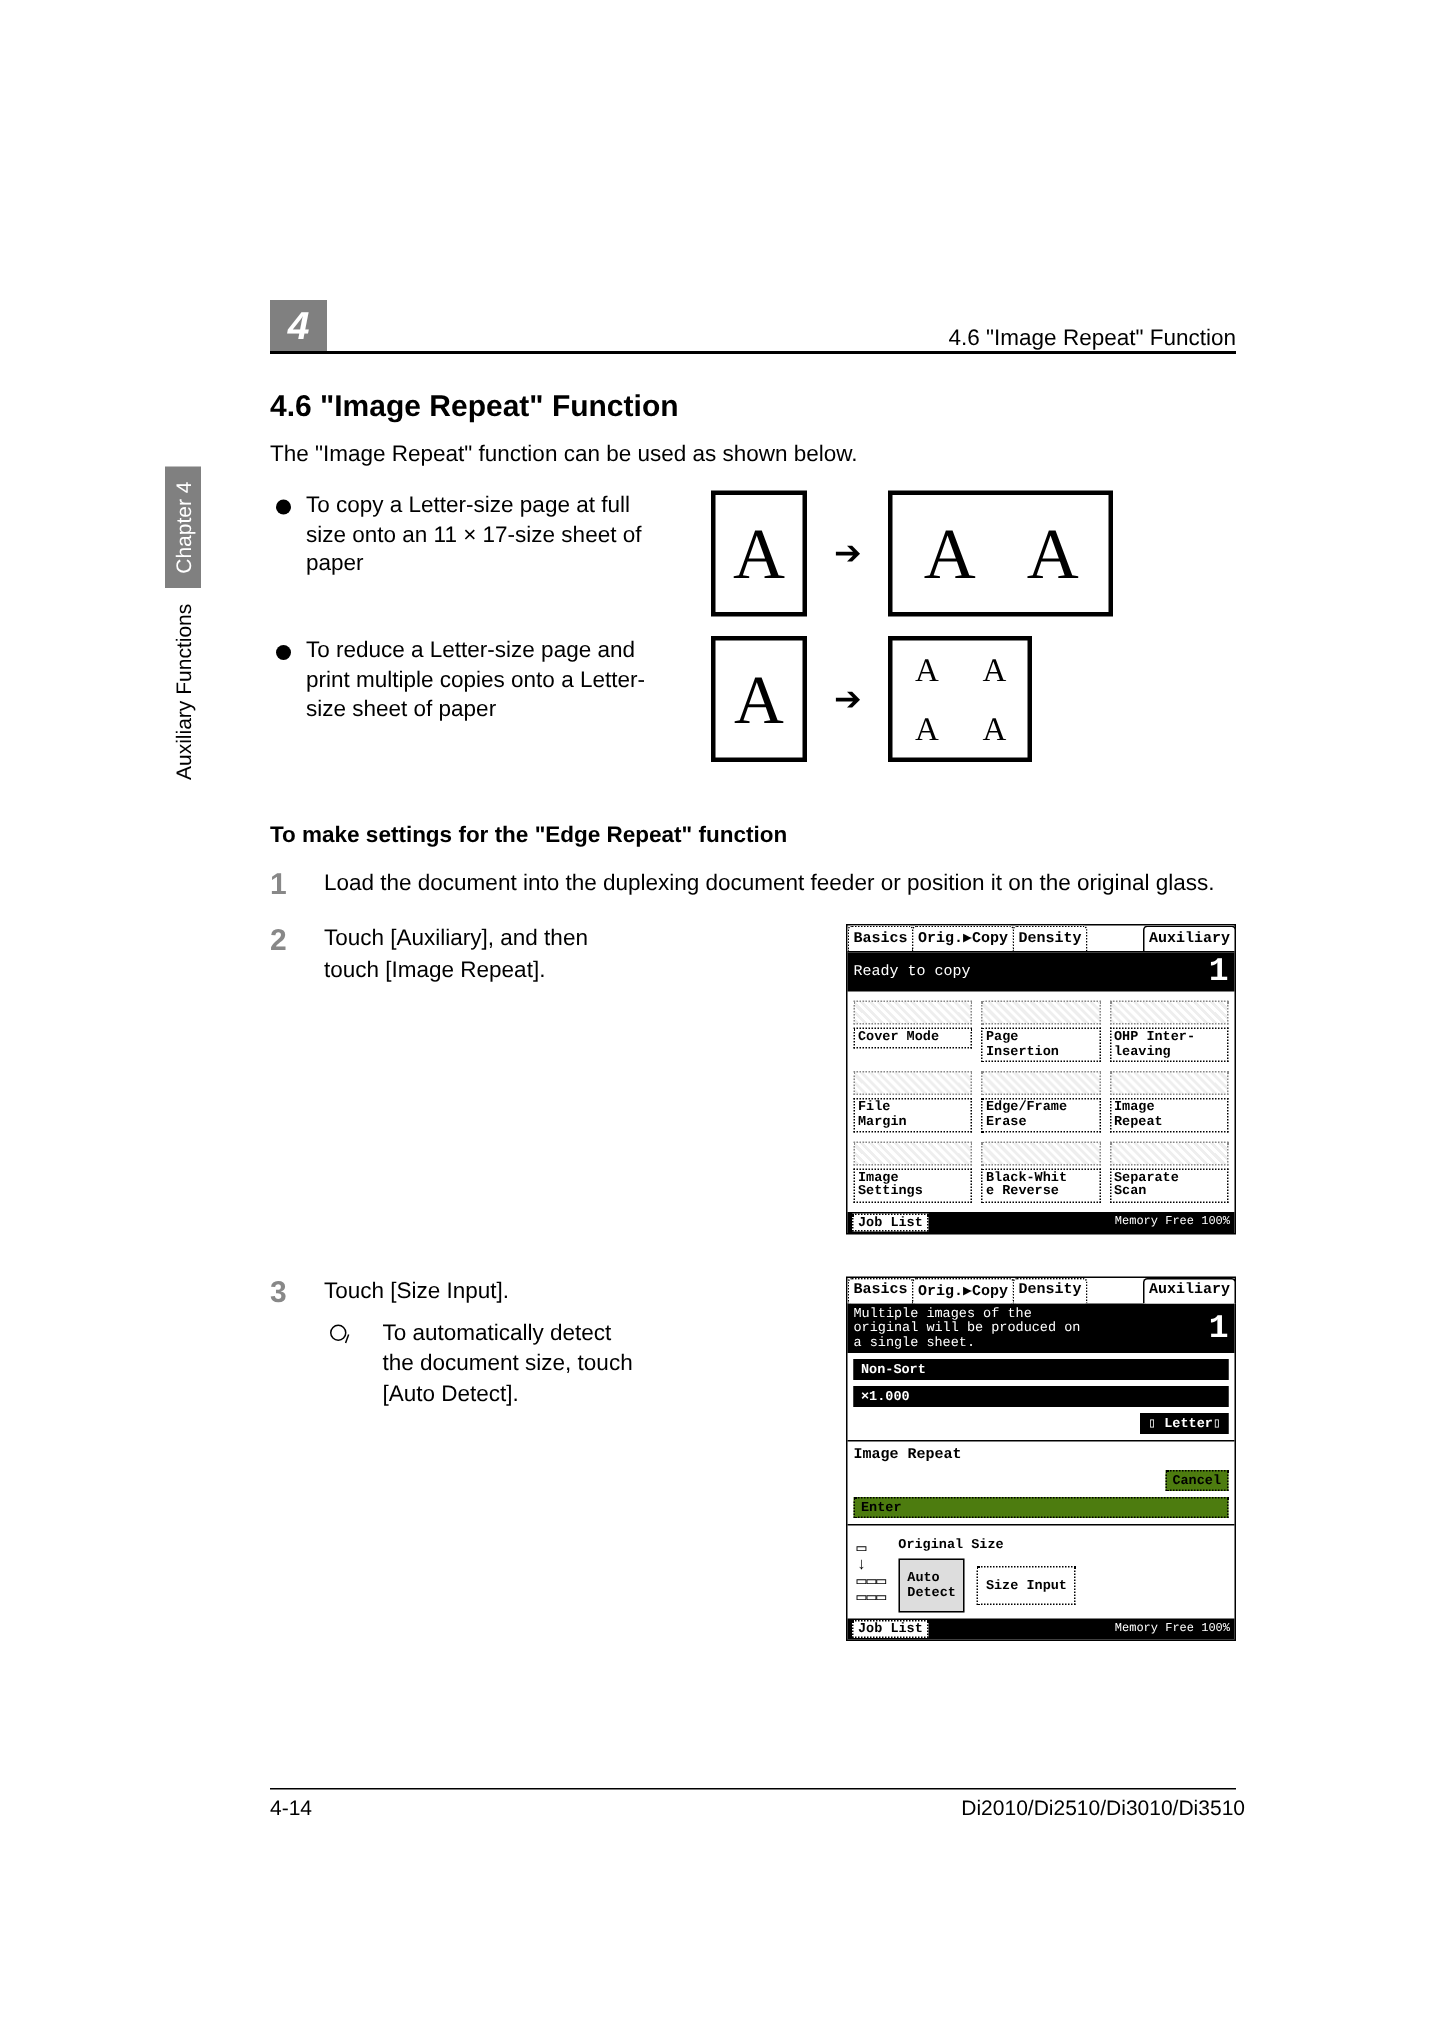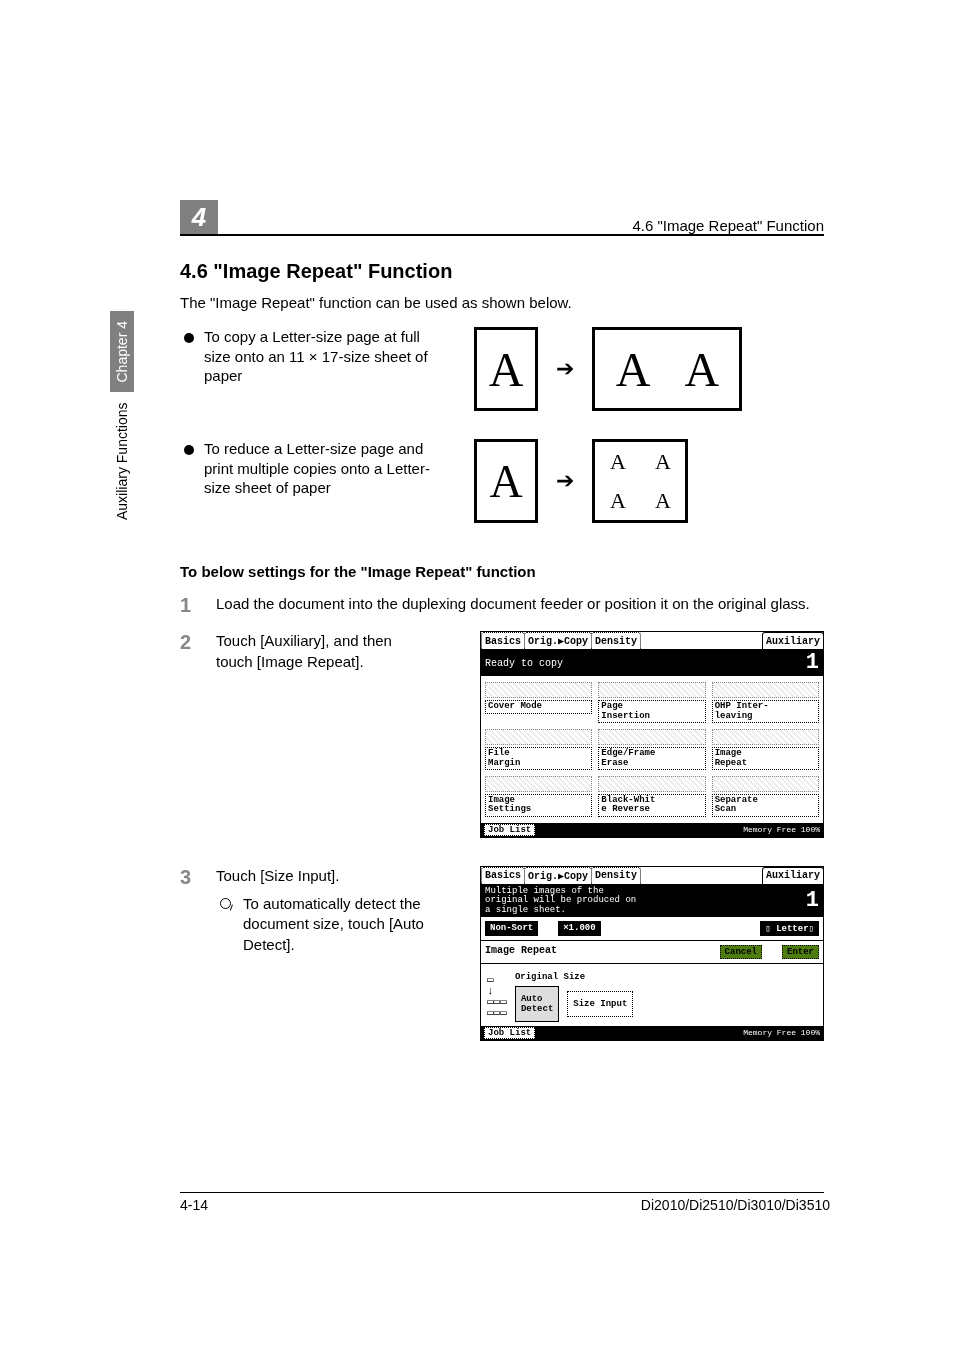--- a/index.html
+++ b/index.html
@@ -124,26 +124,26 @@
     display: flex;
     gap: 14px;
     margin-top: 14px;
     align-items: flex-start;
   }
   .step-with-screen .left {
     width: 250px;
     display: flex; gap: 14px;
   }
   .screen {
-    width: 344px;
+    width: 260px;
     margin-left: auto;
   }
   
   .sub {
-    display: flex; gap: 12px; margin-top: 8px;
+    display: flex; gap: 24px; margin-top: 8px;
     margin-left: 4px;
   }
   .ocirc {
     width: 11px; height: 11px; border: 1.5px solid #000; border-radius: 50%;
     margin-top: 4px; flex: 0 0 11px;
     position: relative;
   }
   .ocirc::after{
     content:''; position:absolute; width:3px; height:6px;
     border-right:1px solid #000; transform:rotate(20deg);
@@ -217,21 +217,21 @@
   }
   .lcd-foot .mem { text-align: right; font-size: 8px; line-height:1; }
 
   
   .lcd .msg {
     background:#000; color:#fff; padding:2px 4px;
     display:flex; justify-content:space-between; align-items:center;
     font-size:9px; line-height:1.05;
   }
   .rowbar {
-    display:flex; gap:20px; padding:4px;
+    display:flex; gap:4px; padding:4px;flex-direction:column;
   }
   .pill {
     border:1px dotted #000; padding:1px 4px; font-size:9px; font-weight:bold;
     background:#4d7c0f;
   }
   .pill.dark { background:#000; color:#fff; border-style:solid; }
   .panel {
     padding:4px 6px;
   }
   .panel-row {
@@ -287,36 +287,36 @@
     <div class="diagram">
       <div class="pbox small1">A</div>
       <div class="arrow">➔</div>
       <div class="pbox wide1">
         <span>A</span>
         <span>A</span>
       </div>
     </div>
   </div>
 
-  <div class="brow" style="margin-top:28px;">
+  <div class="brow" style="margin-top:13px;">
     <div class="dot"></div>
     <div class="btext">To reduce a Letter-size page and print multiple copies onto a Letter-size sheet of paper</div>
     <div class="diagram">
       <div class="pbox small2">A</div>
       <div class="arrow">➔</div>
       <div class="pbox q">
         <span>A</span>
         <span>A</span>
         <span>A</span>
         <span>A</span>
       </div>
     </div>
   </div>
 
-  <div class="sub-title" style="margin-top:40px;">To below settings for the "Image Repeat" function</div>
+  <div class="sub-title" style="margin-top:40px;">To make settings for the "Edge Repeat" function</div>
 
   <div class="step">
     <div class="snum">1</div>
     <div class="scontent body-text" style="margin-top:0;">Load the document into the duplexing document feeder or position it on the original glass.</div>
   </div>
 
   <div class="step-with-screen">
     <div class="left">
       <div class="snum">2</div>
       <div class="body-text" style="margin-top:0;">Touch [Auxiliary], and then touch [Image Repeat].</div>

